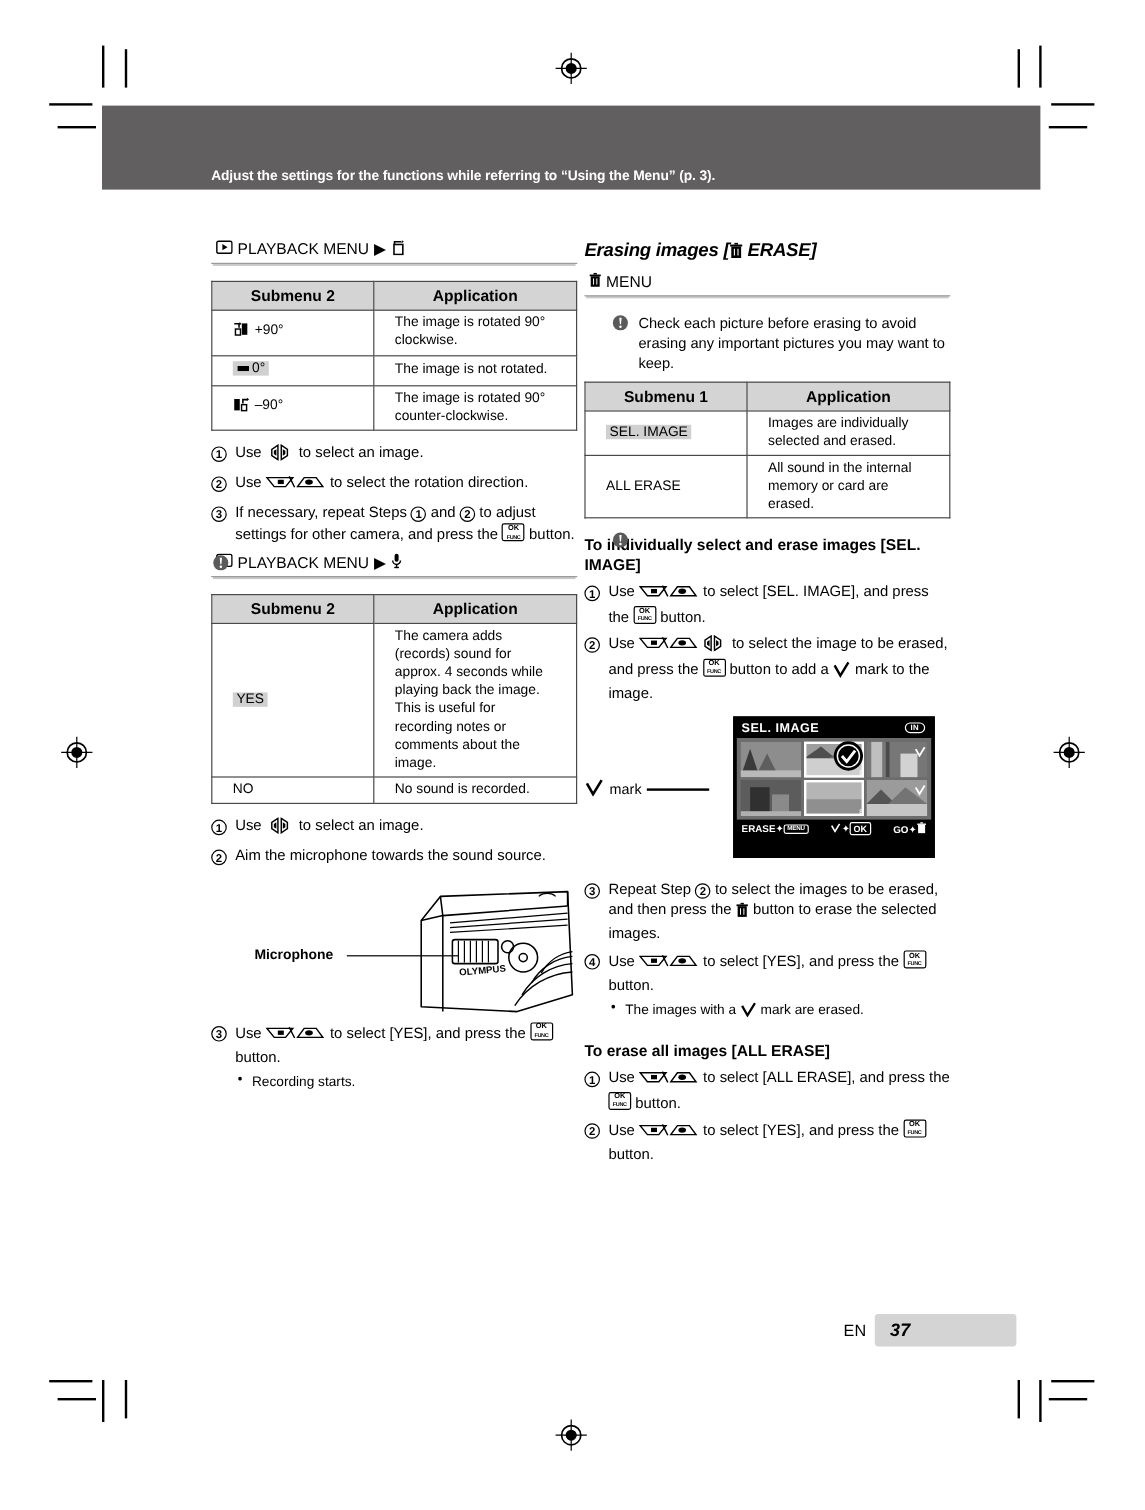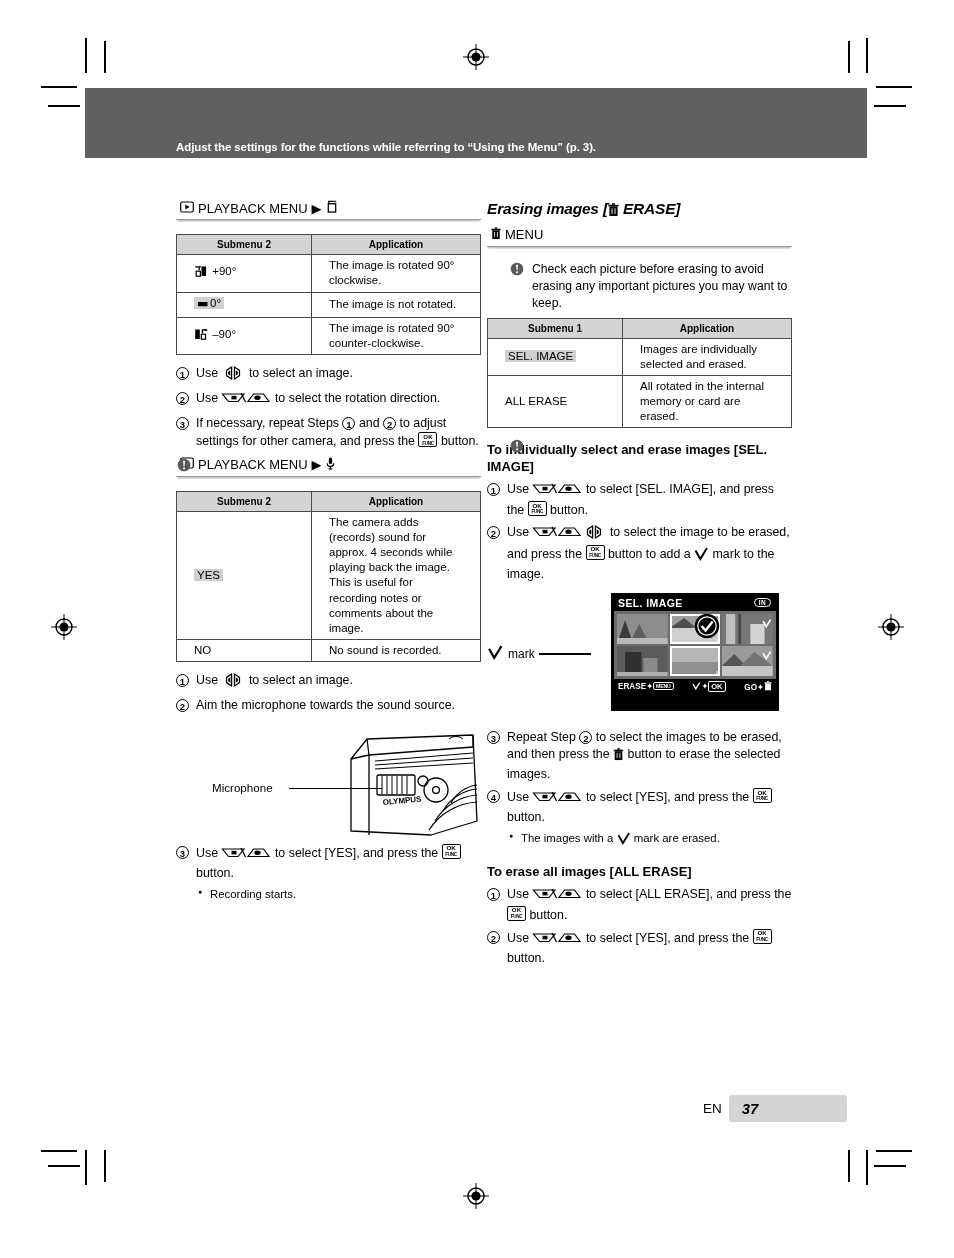--- a/index.html
+++ b/index.html
@@ -23,25 +23,25 @@
   .col-right{left:487px;}
 
   
   h2.sec{font-size:15.5px;font-style:italic;font-weight:bold;margin:0 0 6px 0;
          letter-spacing:-0.2px;line-height:1.15;}
   h3.sub{font-size:13px;font-weight:bold;margin:14px 0 5px 0;line-height:1.3;}
 
   .menupath{font-size:13px;padding:0 0 2px 4px;line-height:1.25;
             border-bottom:1.6px solid #9b9b9b;
             box-shadow:0 3px 0 -1.4px #c9c9c9;margin-bottom:14px;
-            display:flex;align-items:center;gap:4px;}
+            display:flex;gap:4px;}
 
   
   table.tbl{border-collapse:collapse;width:100%;font-size:11.5px;margin-bottom:10px;}
-  table.tbl th{background:#d4d4d4;font-size:10px;font-weight:bold;
+  table.tbl th{background:#d4d4d4;font-size:13px;font-weight:bold;
                padding:4px 2px;text-align:center;border:1px solid #4a4a4a;}
   table.tbl td{border:1px solid #4a4a4a;padding:3px 17px;vertical-align:middle;
                line-height:1.32;}
   table.tbl td.c1{width:100px;}
   .hl{background:#d0d0d0;padding:0 3px;}
 
   
   ol.steps{list-style:none;margin:0;padding:0;font-size:12.4px;line-height:1.38;}
   ol.steps>li{position:relative;padding-left:20px;margin-bottom:5px;}
   .num{position:absolute;left:0;top:1px;}
@@ -85,21 +85,21 @@
   .menukey{display:inline-block;border:1.1px solid #fff;border-radius:2px;
            font-size:5.2px;padding:0 2px;vertical-align:1px;letter-spacing:-0.2px;}
   .okkey{display:inline-block;border:1.3px solid #fff;border-radius:2px;
          font-size:7.5px;padding:0 2px;vertical-align:0px;}
   .markcall{position:absolute;left:0;top:52px;font-size:12px;white-space:nowrap;
             display:flex;align-items:center;gap:4px;}
   .leader{display:inline-block;height:1.6px;background:#000;width:52px;}
 
   
   .camwrap{position:relative;height:115px;margin:8px 0 6px 0;}
-  .miclabel{position:absolute;left:36px;top:58px;font-size:11.6px;}
+  .miclabel{position:absolute;left:36px;top:58px;font-size:11.6px;font-weight:bold;}
   .micline{position:absolute;left:113px;top:65px;width:93px;height:1.6px;background:#000;}
 
   
   .footer{position:absolute;left:703px;top:1095px;display:flex;align-items:center;gap:7px;}
   .footer .en{font-size:13.5px;}
   .pagebox{background:#d4d4d4;border-radius:3px;width:118px;height:27px;
            display:flex;align-items:center;padding-left:13px;box-sizing:border-box;}
   .pagebox span{font-size:15px;font-weight:bold;font-style:italic;}
 </style>
 </head>
@@ -375,21 +375,21 @@
       <th>Application</th>
     </tr>
       </thead>
     <tbody>
       <tr>
         <td class="c1"><span class="hl">SEL. IMAGE</span></td>
         <td>Images are individually selected and erased.</td>
       </tr>
       <tr>
         <td class="c1">ALL ERASE</td>
-        <td>All rotated in the internal memory or card are erased.</td>
+        <td>All sound in the internal memory or card are erased.</td>
       </tr>
     </tbody>
   </table>
 
   <div class="note" style="margin-left:22px;">
     <span class="excl"><svg width="14" height="14" viewBox="0 0 14 14">
           <circle cx="7" cy="7" r="6.3" fill="#5a5a5a"></circle>
           <path d="M6.1 2.8 L8 2.8 L7.5 8.3 L6.6 8.3 Z" fill="#fff"></path>
           <circle cx="7.05" cy="10.3" r="1.05" fill="#fff"></circle>
         </svg></span>

